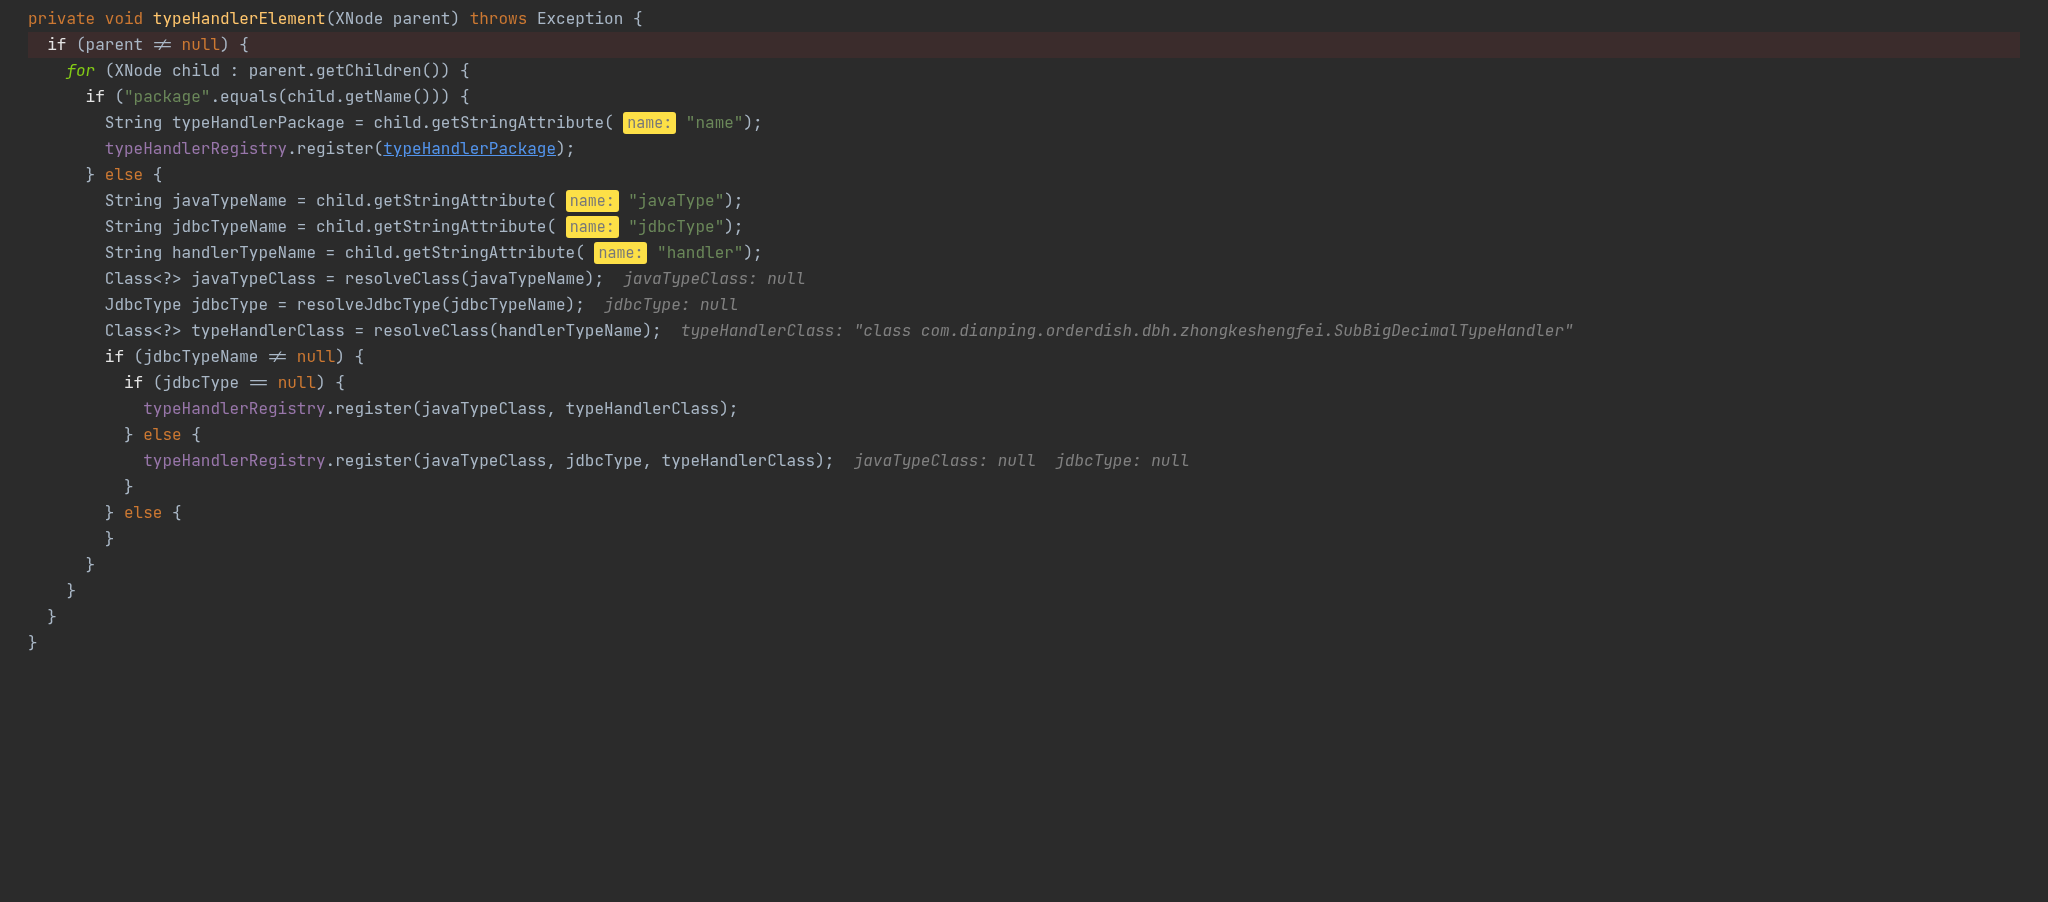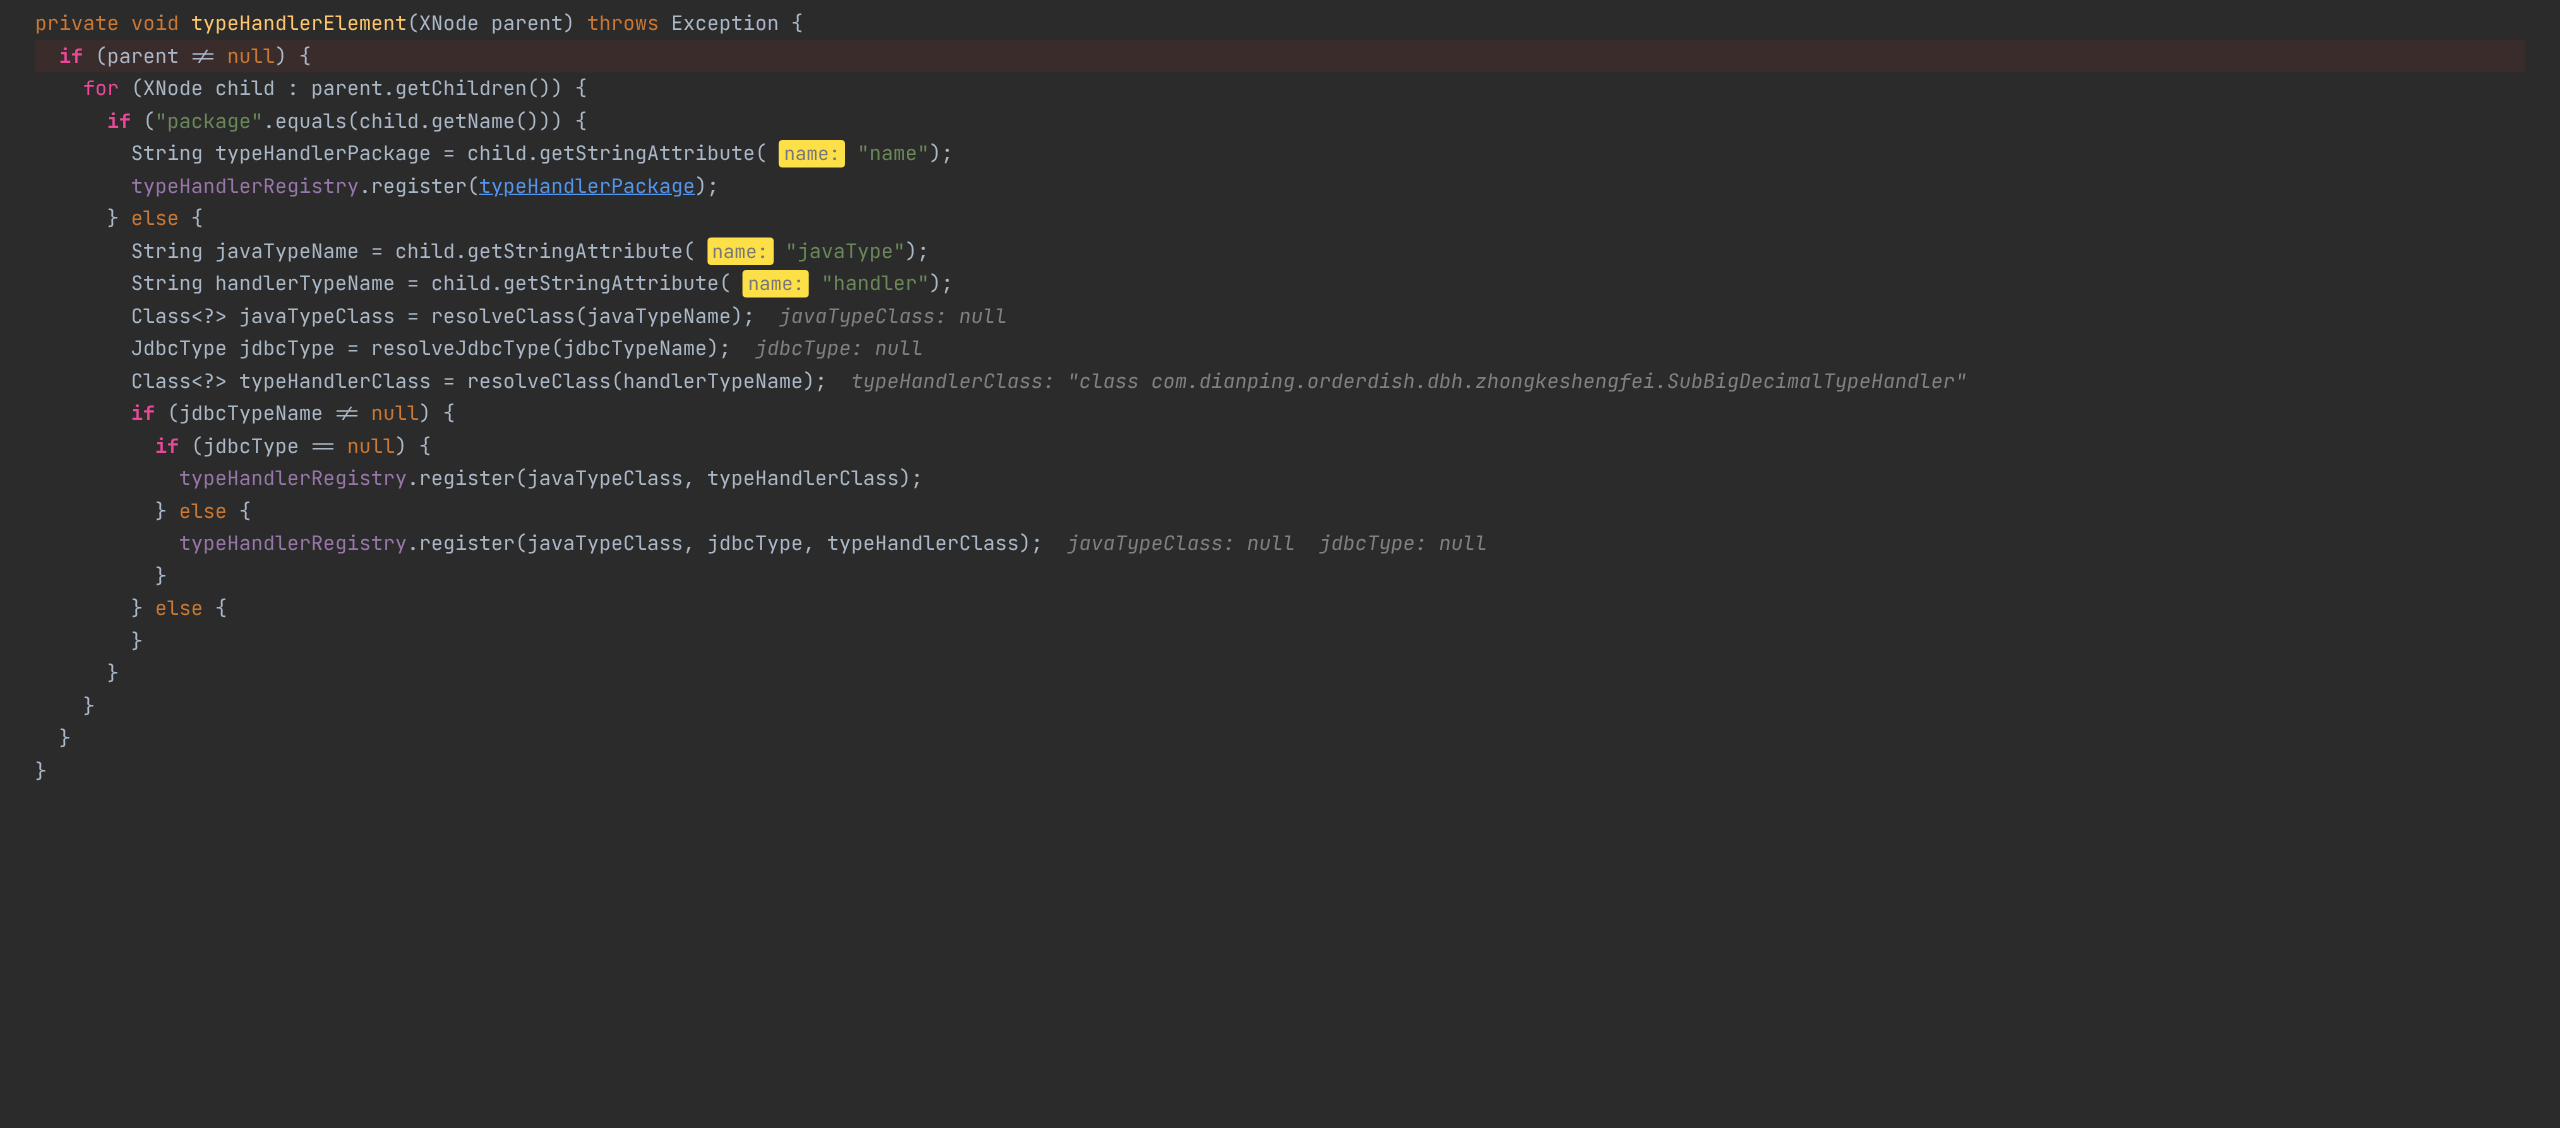--- a/index.html
+++ b/index.html
@@ -23,23 +23,23 @@
     }
     .line.error-bg {
       background: #3b2c2c;
     }
     .line.highlight-bg {
       background: #214283;
     }
     .kw-private { color: #cc7832; }
     .kw-void { color: #cc7832; }
     .kw-throws { color: #cc7832; }
-    .kw-if { color: #ec4899; font-weight: bold; }
+    .kw-if { color: #e5e5e5; }
     .kw-else { color: #cc7832; }
-    .kw-for { color: #ec4899; }
+    .kw-for { color: #84cc16; font-style: italic; }
     .kw-null { color: #cc7832; }
     .method-def { color: #ffc66d; }
     .string { color: #6a8759; }
     .field { color: #9876aa; }
     .link { color: #5394ec; text-decoration: underline; }
     .param-hint {
       color: #787878;
       background: #fde047;
       border-radius: 3px;
       padding: 1px 4px;
@@ -61,20 +61,21 @@
 
 <div class="code-container">
 <div class="line"><span class="kw-private">private</span> <span class="kw-void">void</span> <span class="method-def">typeHandlerElement</span><span>(XNode parent)</span> <span class="kw-throws">throws</span> <span>Exception {</span></div>
 <div class="line error-bg">  <span class="kw-if">if</span><span> (parent != </span><span class="kw-null">null</span><span>) {</span></div>
 <div class="line">    <span class="kw-for">for</span><span> (XNode child : parent.getChildren()) {</span></div>
 <div class="line">      <span class="kw-if">if</span><span> (</span><span class="string">"package"</span><span>.equals(child.getName())) {</span></div>
 <div class="line">        <span>String typeHandlerPackage = child.getStringAttribute( </span><span class="param-hint">name:</span><span class="string"> "name"</span><span>);</span></div>
 <div class="line">        <span class="field">typeHandlerRegistry</span><span>.register(</span><span class="link">typeHandlerPackage</span><span>);</span></div>
 <div class="line">      <span>} </span><span class="kw-else">else</span><span> {</span></div>
 <div class="line">        <span>String javaTypeName = child.getStringAttribute( </span><span class="param-hint">name:</span><span class="string"> "javaType"</span><span>);</span></div>
+<div class="line">        <span>String jdbcTypeName = child.getStringAttribute( </span><span class="param-hint">name:</span><span class="string"> "jdbcType"</span><span>);</span></div>
 <div class="line">        <span>String handlerTypeName = child.getStringAttribute( </span><span class="param-hint">name:</span><span class="string"> "handler"</span><span>);</span></div>
 <div class="line">        <span>Class&lt;?&gt; javaTypeClass = resolveClass(javaTypeName);  </span><span class="inline-comment">javaTypeClass: null</span></div>
 <div class="line">        <span>JdbcType jdbcType = resolveJdbcType(jdbcTypeName);  </span><span class="inline-comment">jdbcType: null</span></div>
 <div class="line">        <span>Class&lt;?&gt; typeHandlerClass = resolveClass(handlerTypeName);  </span><span class="inline-comment">typeHandlerClass: "class com.dianping.orderdish.dbh.zhongkeshengfei.SubBigDecimalTypeHandler"</span></div>
 <div class="line">        <span class="kw-if">if</span><span> (jdbcTypeName != </span><span class="kw-null">null</span><span>) {</span></div>
 <div class="line">          <span class="kw-if">if</span><span> (jdbcType == </span><span class="kw-null">null</span><span>) {</span></div>
 <div class="line">            <span class="field">typeHandlerRegistry</span><span>.register(javaTypeClass, typeHandlerClass);</span></div>
 <div class="line">          <span>} </span><span class="kw-else">else</span><span> {</span></div>
 <div class="line">            <span class="field">typeHandlerRegistry</span><span>.register(javaTypeClass, jdbcType, typeHandlerClass);  </span><span class="inline-comment">javaTypeClass: null  jdbcType: null</span></div>
 <div class="line">          <span>}</span></div>

